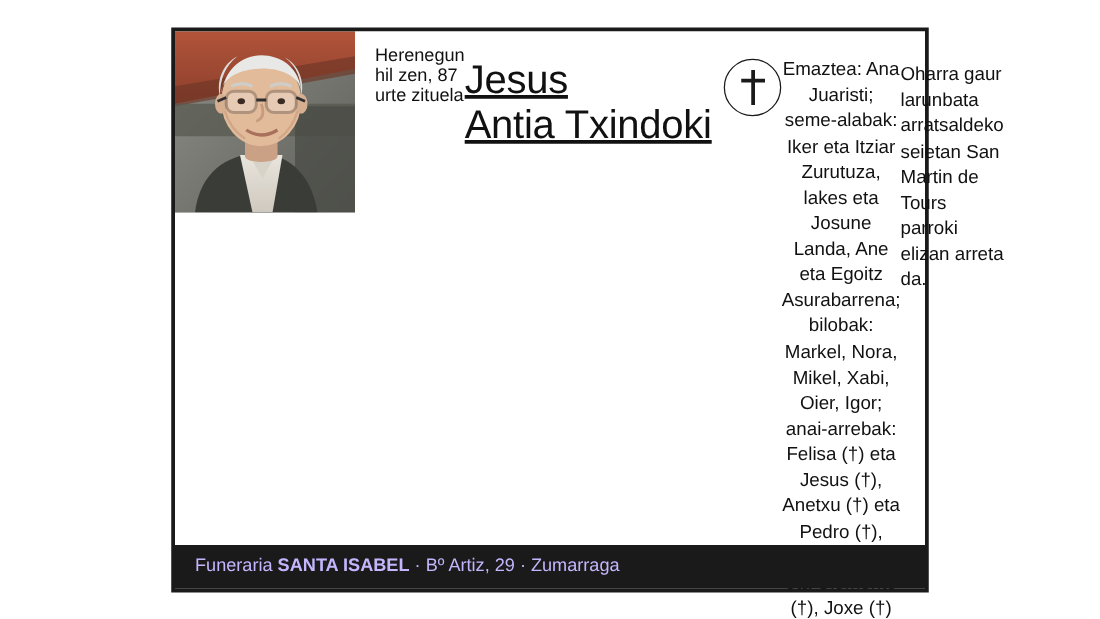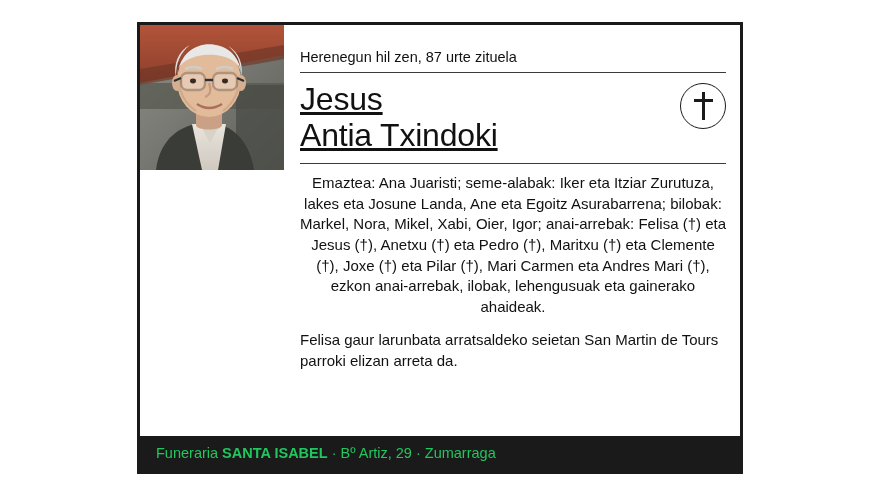--- a/index.html
+++ b/index.html
@@ -72,23 +72,22 @@
   .note-block {
     margin-top: 14px;
     font-size: 14.5px;
     line-height: 1.45;
   }
   .right-col {
     flex: 1 1 auto;
     box-sizing: border-box;
     padding: 12px 14px 8px 16px;
     display: flex;
-    flex-direction: column;
+    flex-direction: row;
     min-width: 0;
-    margin-top: 12px;
   }
   .eyebrow {
     font-size: 14.5px;
     color: #111111;
     padding-bottom: 7px;
   }
   .rule {
     border-top: 1px solid #3a3a3a;
     height: 0;
   }
@@ -157,21 +156,21 @@
   }
   .thanks {
     padding-top: 2px;
     font-size: 15px;
     line-height: 1.37;
     color: #111111;
   }
   .footer {
     flex: 0 0 auto;
     background: #1a1a1a;
-    color: #22c55e;
+    color: #c4b5fd;
     padding: 7px 10px 8px 16px;
     font-size: 14.5px;
     line-height: 1.38;
   }
   .footer b { font-weight: bold; }
 </style>
 </head>
 <body>
 
 <div class="page">
@@ -258,21 +257,21 @@
             <span class="v"></span>
             <span class="h"></span>
           </div>
         </div>
 
         <div class="rule"></div>
 
         <div class="family">Emaztea: Ana Juaristi; seme-alabak: Iker eta Itziar Zurutuza, lakes eta Josune Landa, Ane eta Egoitz Asurabarrena; bilobak: Markel, Nora, Mikel, Xabi, Oier, Igor; anai-arrebak: Felisa (†) eta Jesus (†), Anetxu (†) eta Pedro (†), Maritxu (†) eta Clemente (†), Joxe (†) eta Pilar (†), Mari Carmen eta Andres Mari (†), ezkon anai-arrebak, ilobak, lehengusuak eta gainerako ahaideak.</div>
 
         <div class="funeral">
-          <span>Felisa </span><b>gaur larunbata</b><span> arratsaldeko </span><b>seietan San Martin de Tours</b><span> parroki elizan arreta da.</span>
+          <span>Oharra </span><b>gaur larunbata</b><span> arratsaldeko </span><b>seietan San Martin de Tours</b><span> parroki elizan arreta da.</span>
         </div>
 
 
       </div>
     </div>
 
     <div class="footer">
       <div>
         <span>Funeraria </span><b>SANTA ISABEL</b><span> · Bº Artiz, 29 · Zumarraga</span>
       </div>

